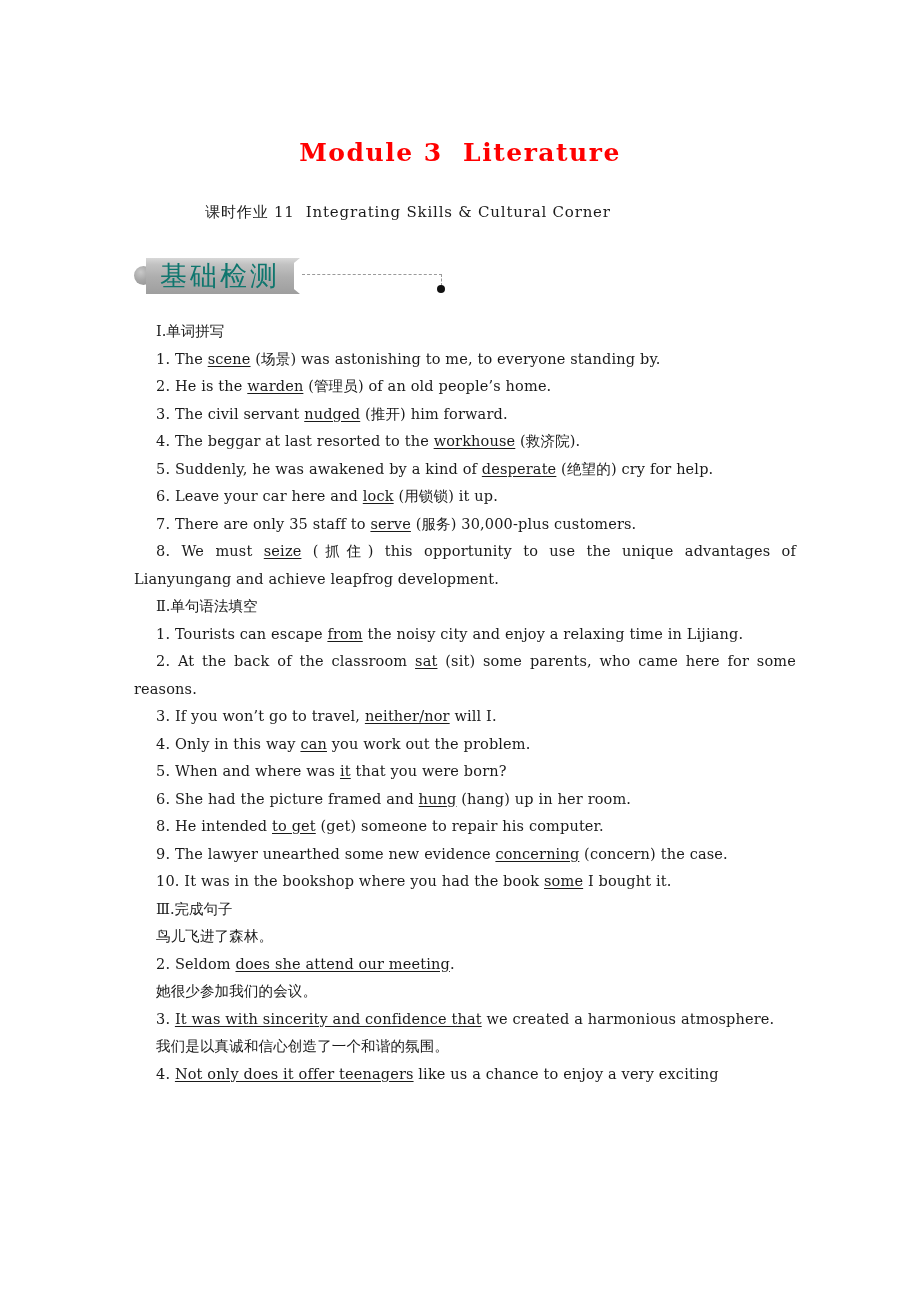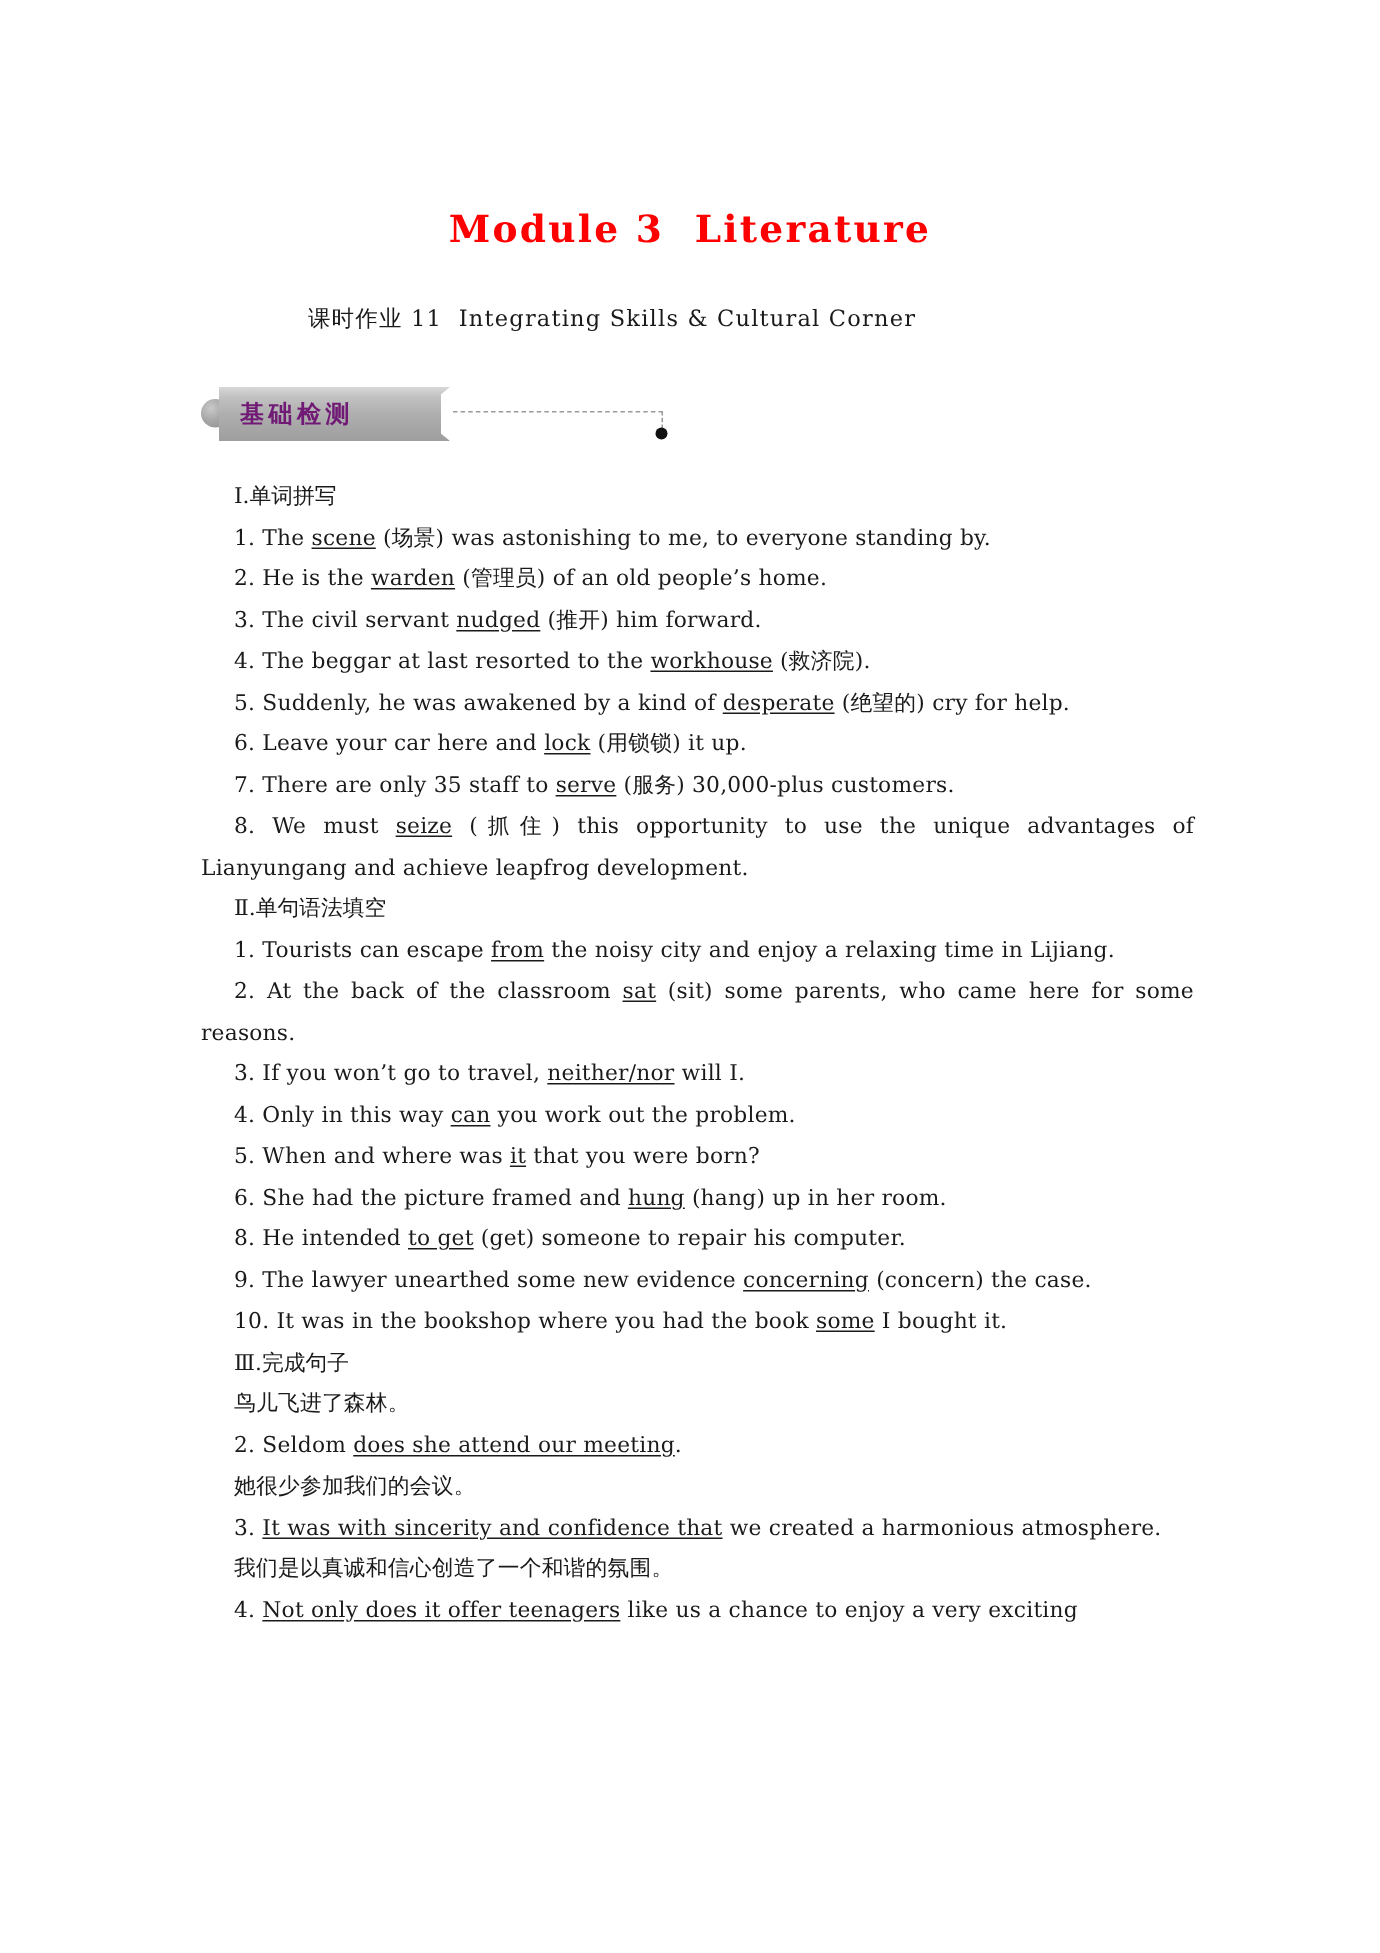--- a/index.html
+++ b/index.html
@@ -86,24 +86,24 @@
     height: 36px;
     background: linear-gradient(to bottom, #d8d8d8 0%, #c2c2c2 18%, #aeaeae 52%, #9e9e9e 100%);
     -webkit-clip-path: polygon(0 0, 100% 0, 0 50%, 100% 100%, 0 100%);
     clip-path: polygon(0 0, 100% 0, 0 50%, 100% 100%, 0 100%);
   }
   .banner-label {
     position: absolute;
     left: 26px;
     top: 5px;
     font-family: "DejaVu Sans", "Liberation Sans", sans-serif;
-    font-weight: bold;
-    font-size: 16px;
+    font-weight: normal;
+    font-size: 27px;
     letter-spacing: 3px;
-    color: #701a75;
+    color: #0f766e;
     line-height: 26px;
     white-space: pre;
   }
   .banner-dash {
     position: absolute;
     left: 168px;
     top: 16px;
     width: 140px;
     height: 0;
     border-top: 1px dashed #9a9a9a;

